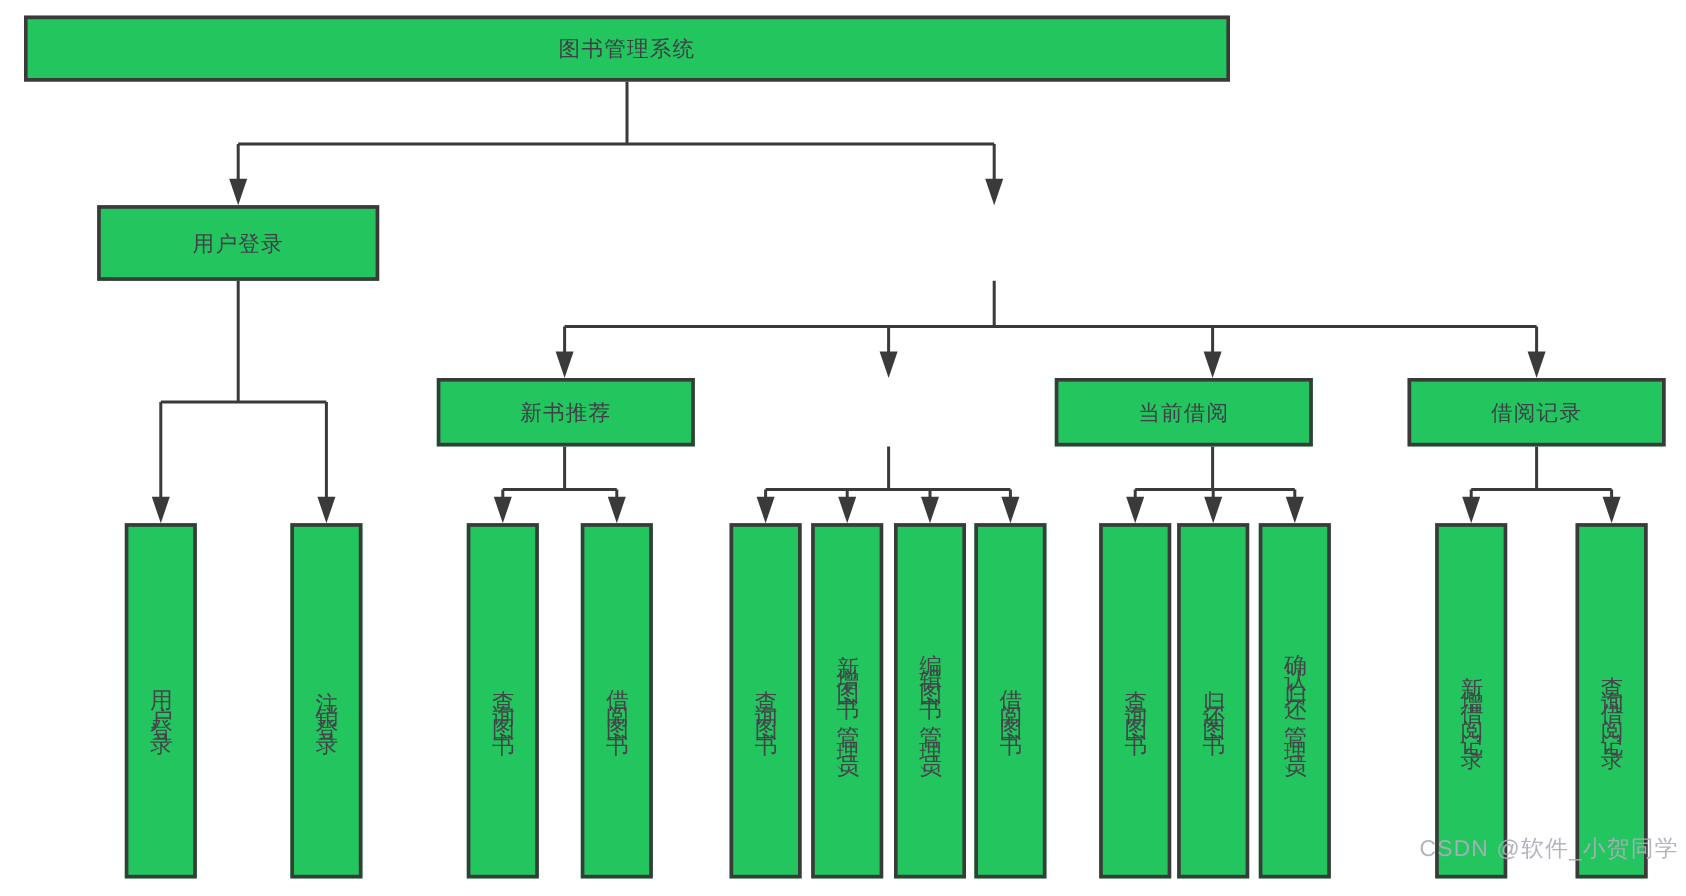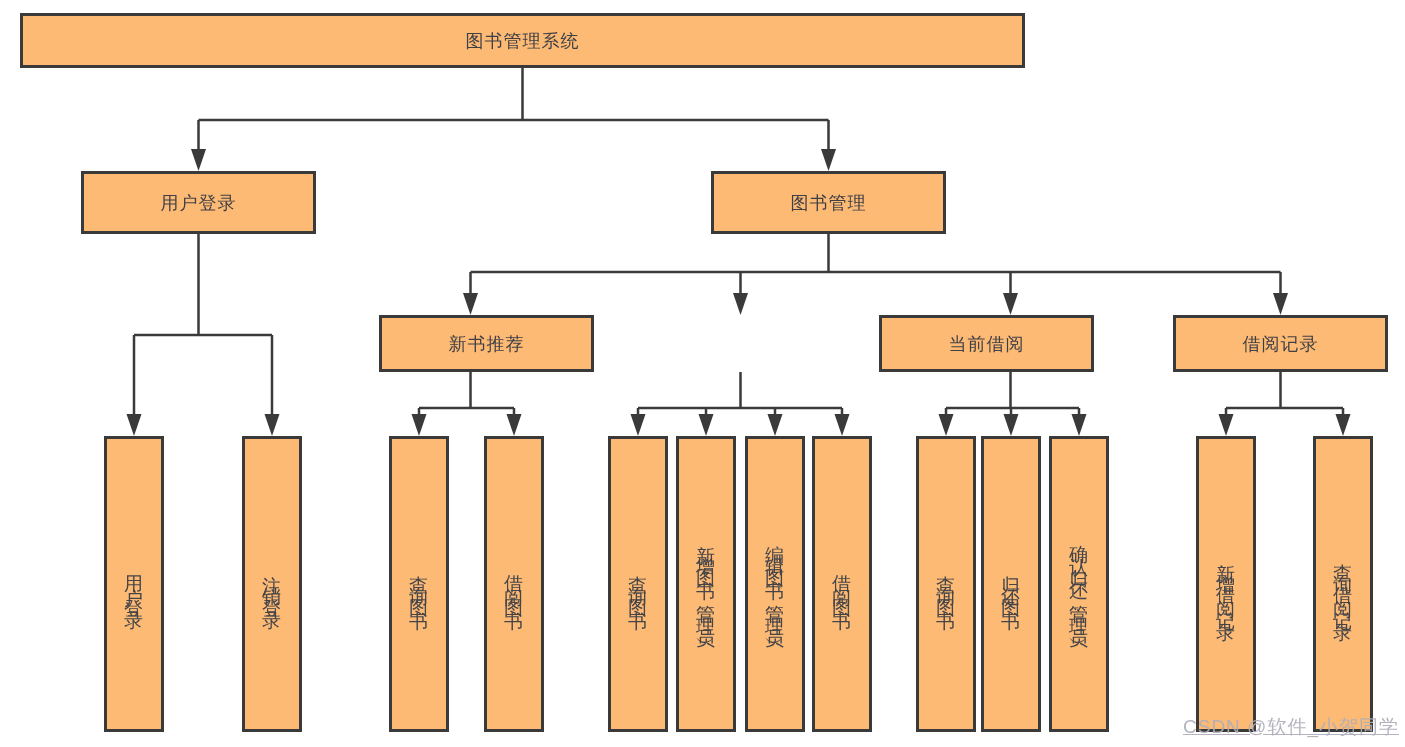--- a/index.html
+++ b/index.html
@@ -2,36 +2,36 @@
 <html><head>
 <meta charset="utf-8">
 <style>
   html,body{margin:0;padding:0;background:#ffffff;}
   .stage{
     position:relative;width:1405px;height:747px;background:#ffffff;overflow:hidden;
     font-family:"Liberation Sans","DejaVu Sans",sans-serif;color:#3f3f46;
   }
   svg.connectors{position:absolute;left:0;top:0;z-index:1;}
   .node{
-    position:absolute;box-sizing:border-box;background:#fdba74;
+    position:absolute;box-sizing:border-box;background:#22c55e;
     border:3px solid #3a3a3a;display:flex;align-items:center;justify-content:center;
     z-index:2;
   }
   .node .lbl{font-size:18px;letter-spacing:1px;color:#3f3f46;white-space:nowrap;}
   .root{left:20px;top:13px;width:1005px;height:55px;}
   .lv2{top:171px;width:235px;height:63px;}
   .lv3{top:315px;width:215px;height:57px;}
   .leaf{top:436px;width:60px;height:296px;}
   .leaf .vlbl{
     writing-mode:vertical-rl;text-orientation:mixed;
     font-size:19px;letter-spacing:12px;color:#444449;line-height:1;
   }
   .watermark{
-    position:absolute;left:1183px;top:714px;z-index:5;
-    font-size:19px;color:rgba(172,174,184,0.92);letter-spacing:1px;white-space:nowrap;text-decoration:underline;
+    position:absolute;left:1183px;top:694px;z-index:5;
+    font-size:19px;color:rgba(172,174,184,0.92);letter-spacing:1px;white-space:nowrap;
   }
 </style>
 </head>
 <body>
 
 <div class="stage">
 
   <svg class="connectors" width="1405" height="747" viewBox="0 0 1405 747" aria-hidden="true">
     <g stroke="#3a3a3a" stroke-width="2.5" fill="none">
       <path d="M522.5 68 V120 M198.5 120 H828.5 M198.5 120 V153 M828.5 120 V153"></path>
@@ -65,25 +65,22 @@
     </g>
   </svg>
 
   <div class="node root">
     <span class="lbl">图书管理系统</span>
   </div>
 
   <div class="node lv2" style="left:81px;">
     <span class="lbl">用户登录</span>
   </div>
-  <div class="node lv2" style="left:711px;">
-    <span class="lbl">图书管理</span>
-  </div>
 
-  <div class="node lv3" style="left:379px;">
+  <div class="node lv3" style="left:364px;">
     <span class="lbl">新书推荐</span>
   </div>
   <div class="node lv3" style="left:879px;">
     <span class="lbl">当前借阅</span>
   </div>
   <div class="node lv3" style="left:1173px;">
     <span class="lbl">借阅记录</span>
   </div>
 
   <div class="node leaf" style="left:104px;">

